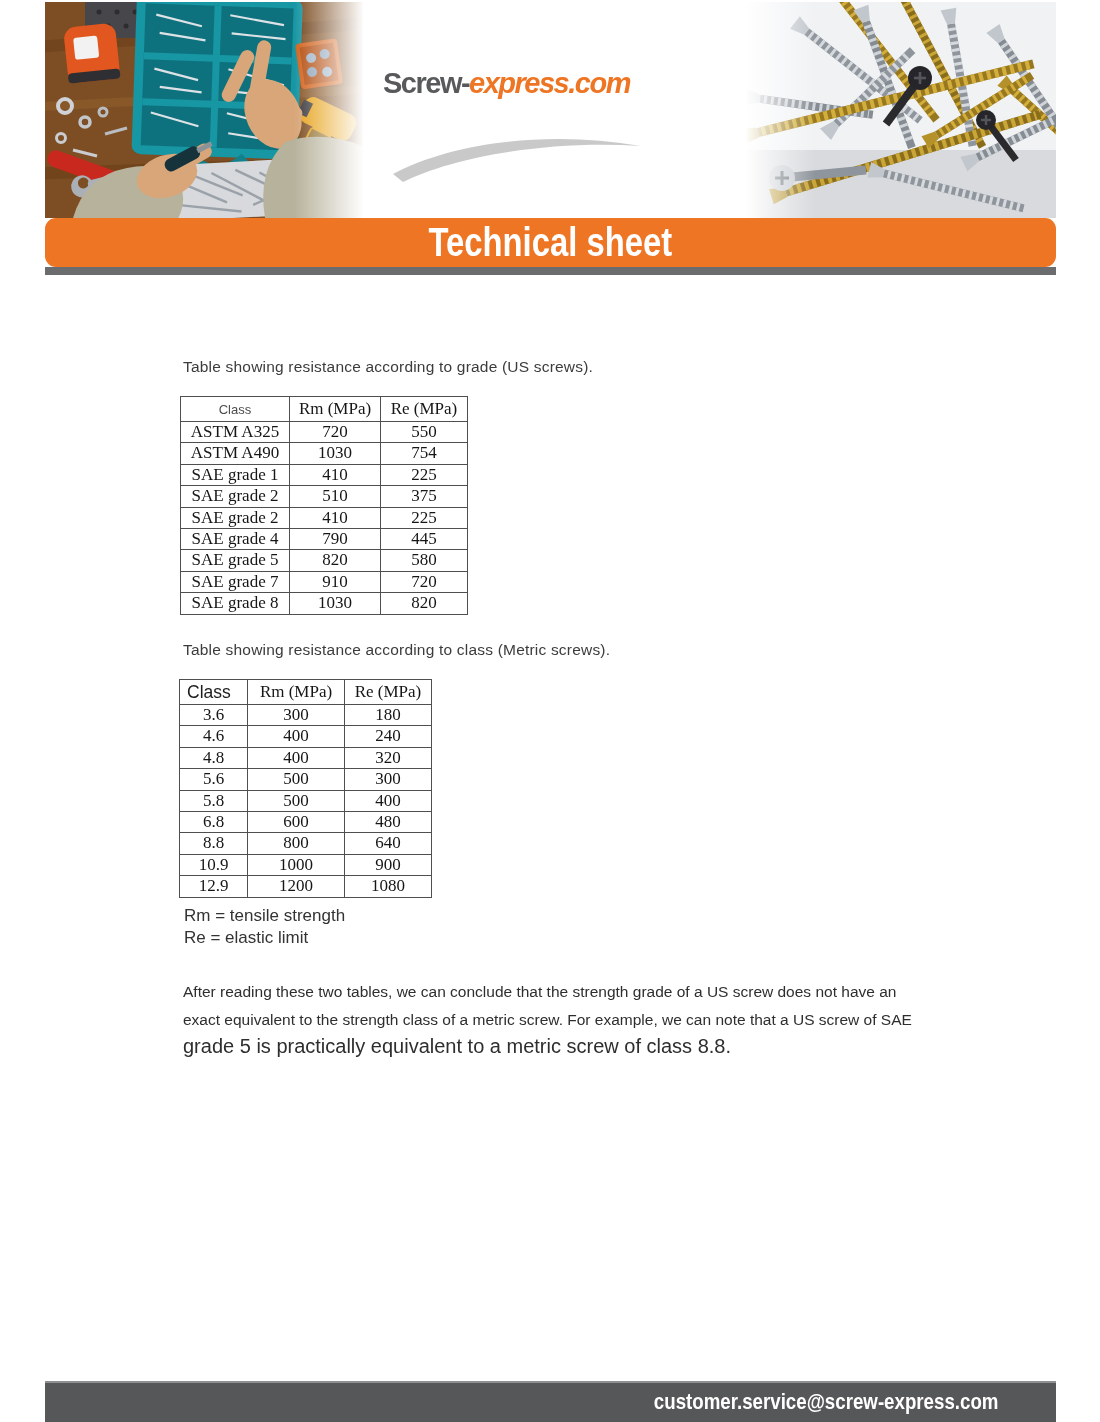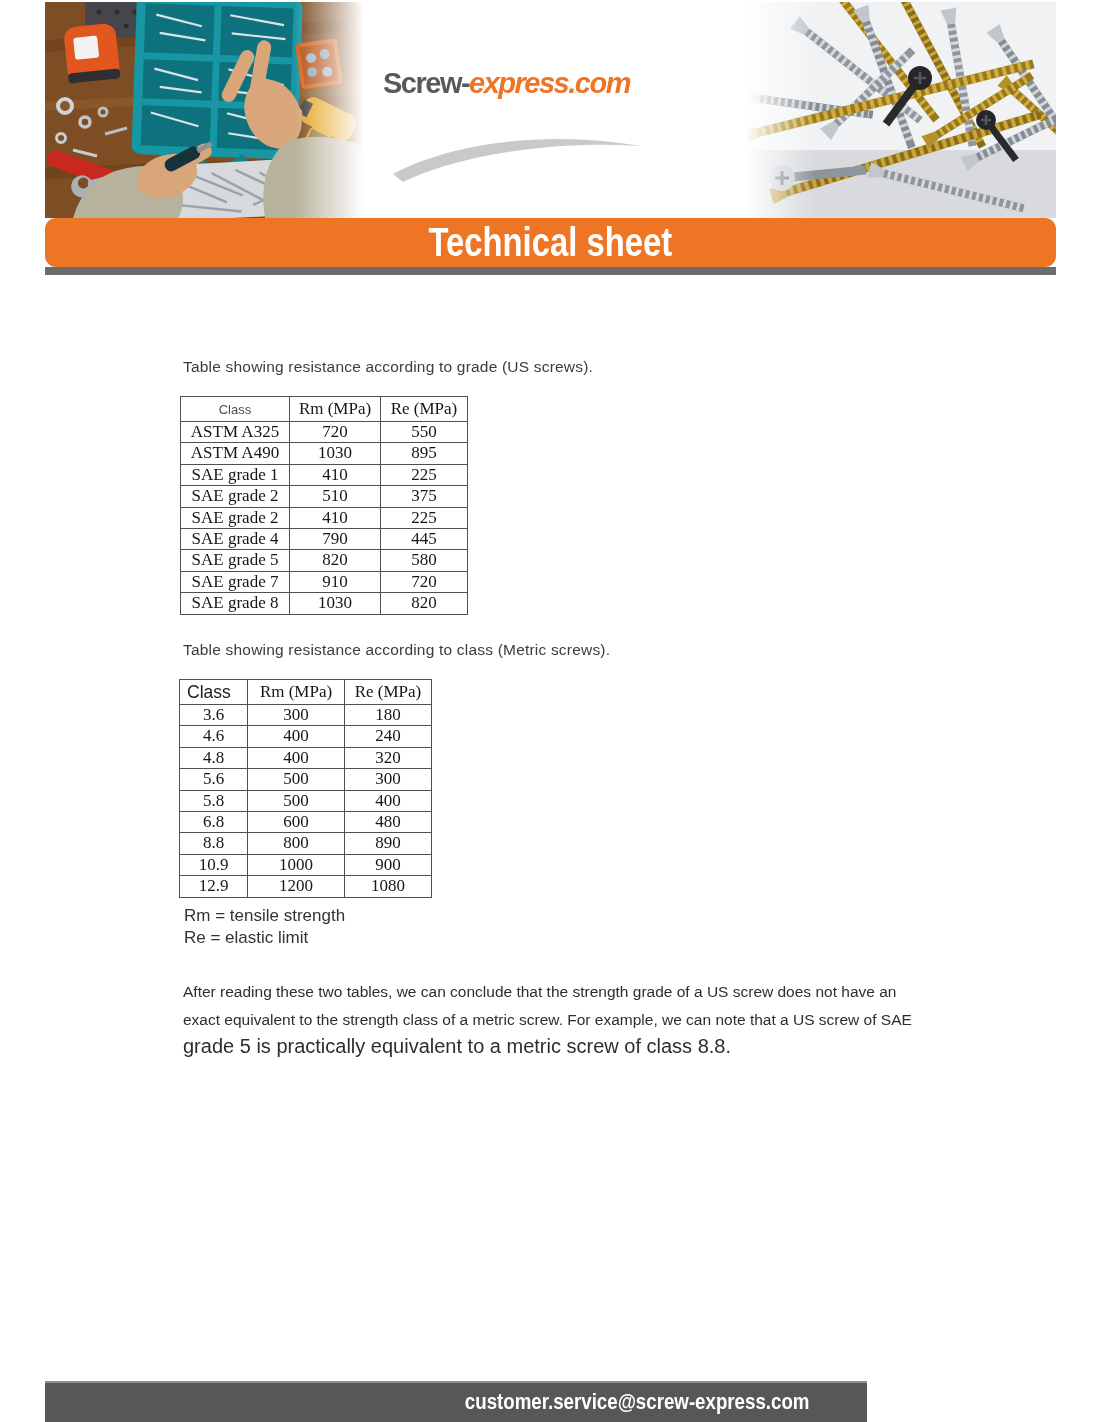--- a/index.html
+++ b/index.html
@@ -49,21 +49,21 @@
   .us-table .col-1{width:90px;}
   .us-table .col-2{width:86px;}
   .us-table thead th.col-0{font-family:"Liberation Sans",sans-serif;font-size:13px;color:#4c4c4c;}
   .metric-table{left:179px;top:679px;width:244px;}
   .metric-table .col-0{width:60px;}
   .metric-table .col-1{width:96px;}
   .metric-table .col-2{width:86px;}
   .metric-table thead th.col-0{font-family:"Liberation Sans",sans-serif;font-size:17.5px;
     color:#1d1d1d;text-align:left;padding-left:7px;}
   
-  .footer{position:absolute;left:45px;top:1381px;width:822px;height:41px;
+  .footer{position:absolute;left:45px;top:1381px;width:1011px;height:41px;
     background:var(--footer-gray,#565759);border-top:2px solid #8f9092;box-sizing:border-box;
     text-align:right;}
   .footer .email{display:inline-block;margin-right:58px;color:#ffffff;font-weight:700;
     font-size:22px;line-height:38px;transform:scaleX(.85);transform-origin:right center;}
 </style>
 </head>
 <body>
 
 <div class="page">
 
@@ -305,21 +305,21 @@
     </thead>
     <tbody>
         <tr>
           <td class="col-0">ASTM A325</td>
           <td class="col-1">720</td>
           <td class="col-2">550</td>
         </tr>
         <tr>
           <td class="col-0">ASTM A490</td>
           <td class="col-1">1030</td>
-          <td class="col-2">895</td>
+          <td class="col-2">754</td>
         </tr>
         <tr>
           <td class="col-0">SAE grade 1</td>
           <td class="col-1">410</td>
           <td class="col-2">225</td>
         </tr>
         <tr>
           <td class="col-0">SAE grade 2</td>
           <td class="col-1">510</td>
           <td class="col-2">375</td>
@@ -388,21 +388,21 @@
           <td class="col-2">400</td>
         </tr>
         <tr>
           <td class="col-0">6.8</td>
           <td class="col-1">600</td>
           <td class="col-2">480</td>
         </tr>
         <tr>
           <td class="col-0">8.8</td>
           <td class="col-1">800</td>
-          <td class="col-2">890</td>
+          <td class="col-2">640</td>
         </tr>
         <tr>
           <td class="col-0">10.9</td>
           <td class="col-1">1000</td>
           <td class="col-2">900</td>
         </tr>
         <tr>
           <td class="col-0">12.9</td>
           <td class="col-1">1200</td>
           <td class="col-2">1080</td>

